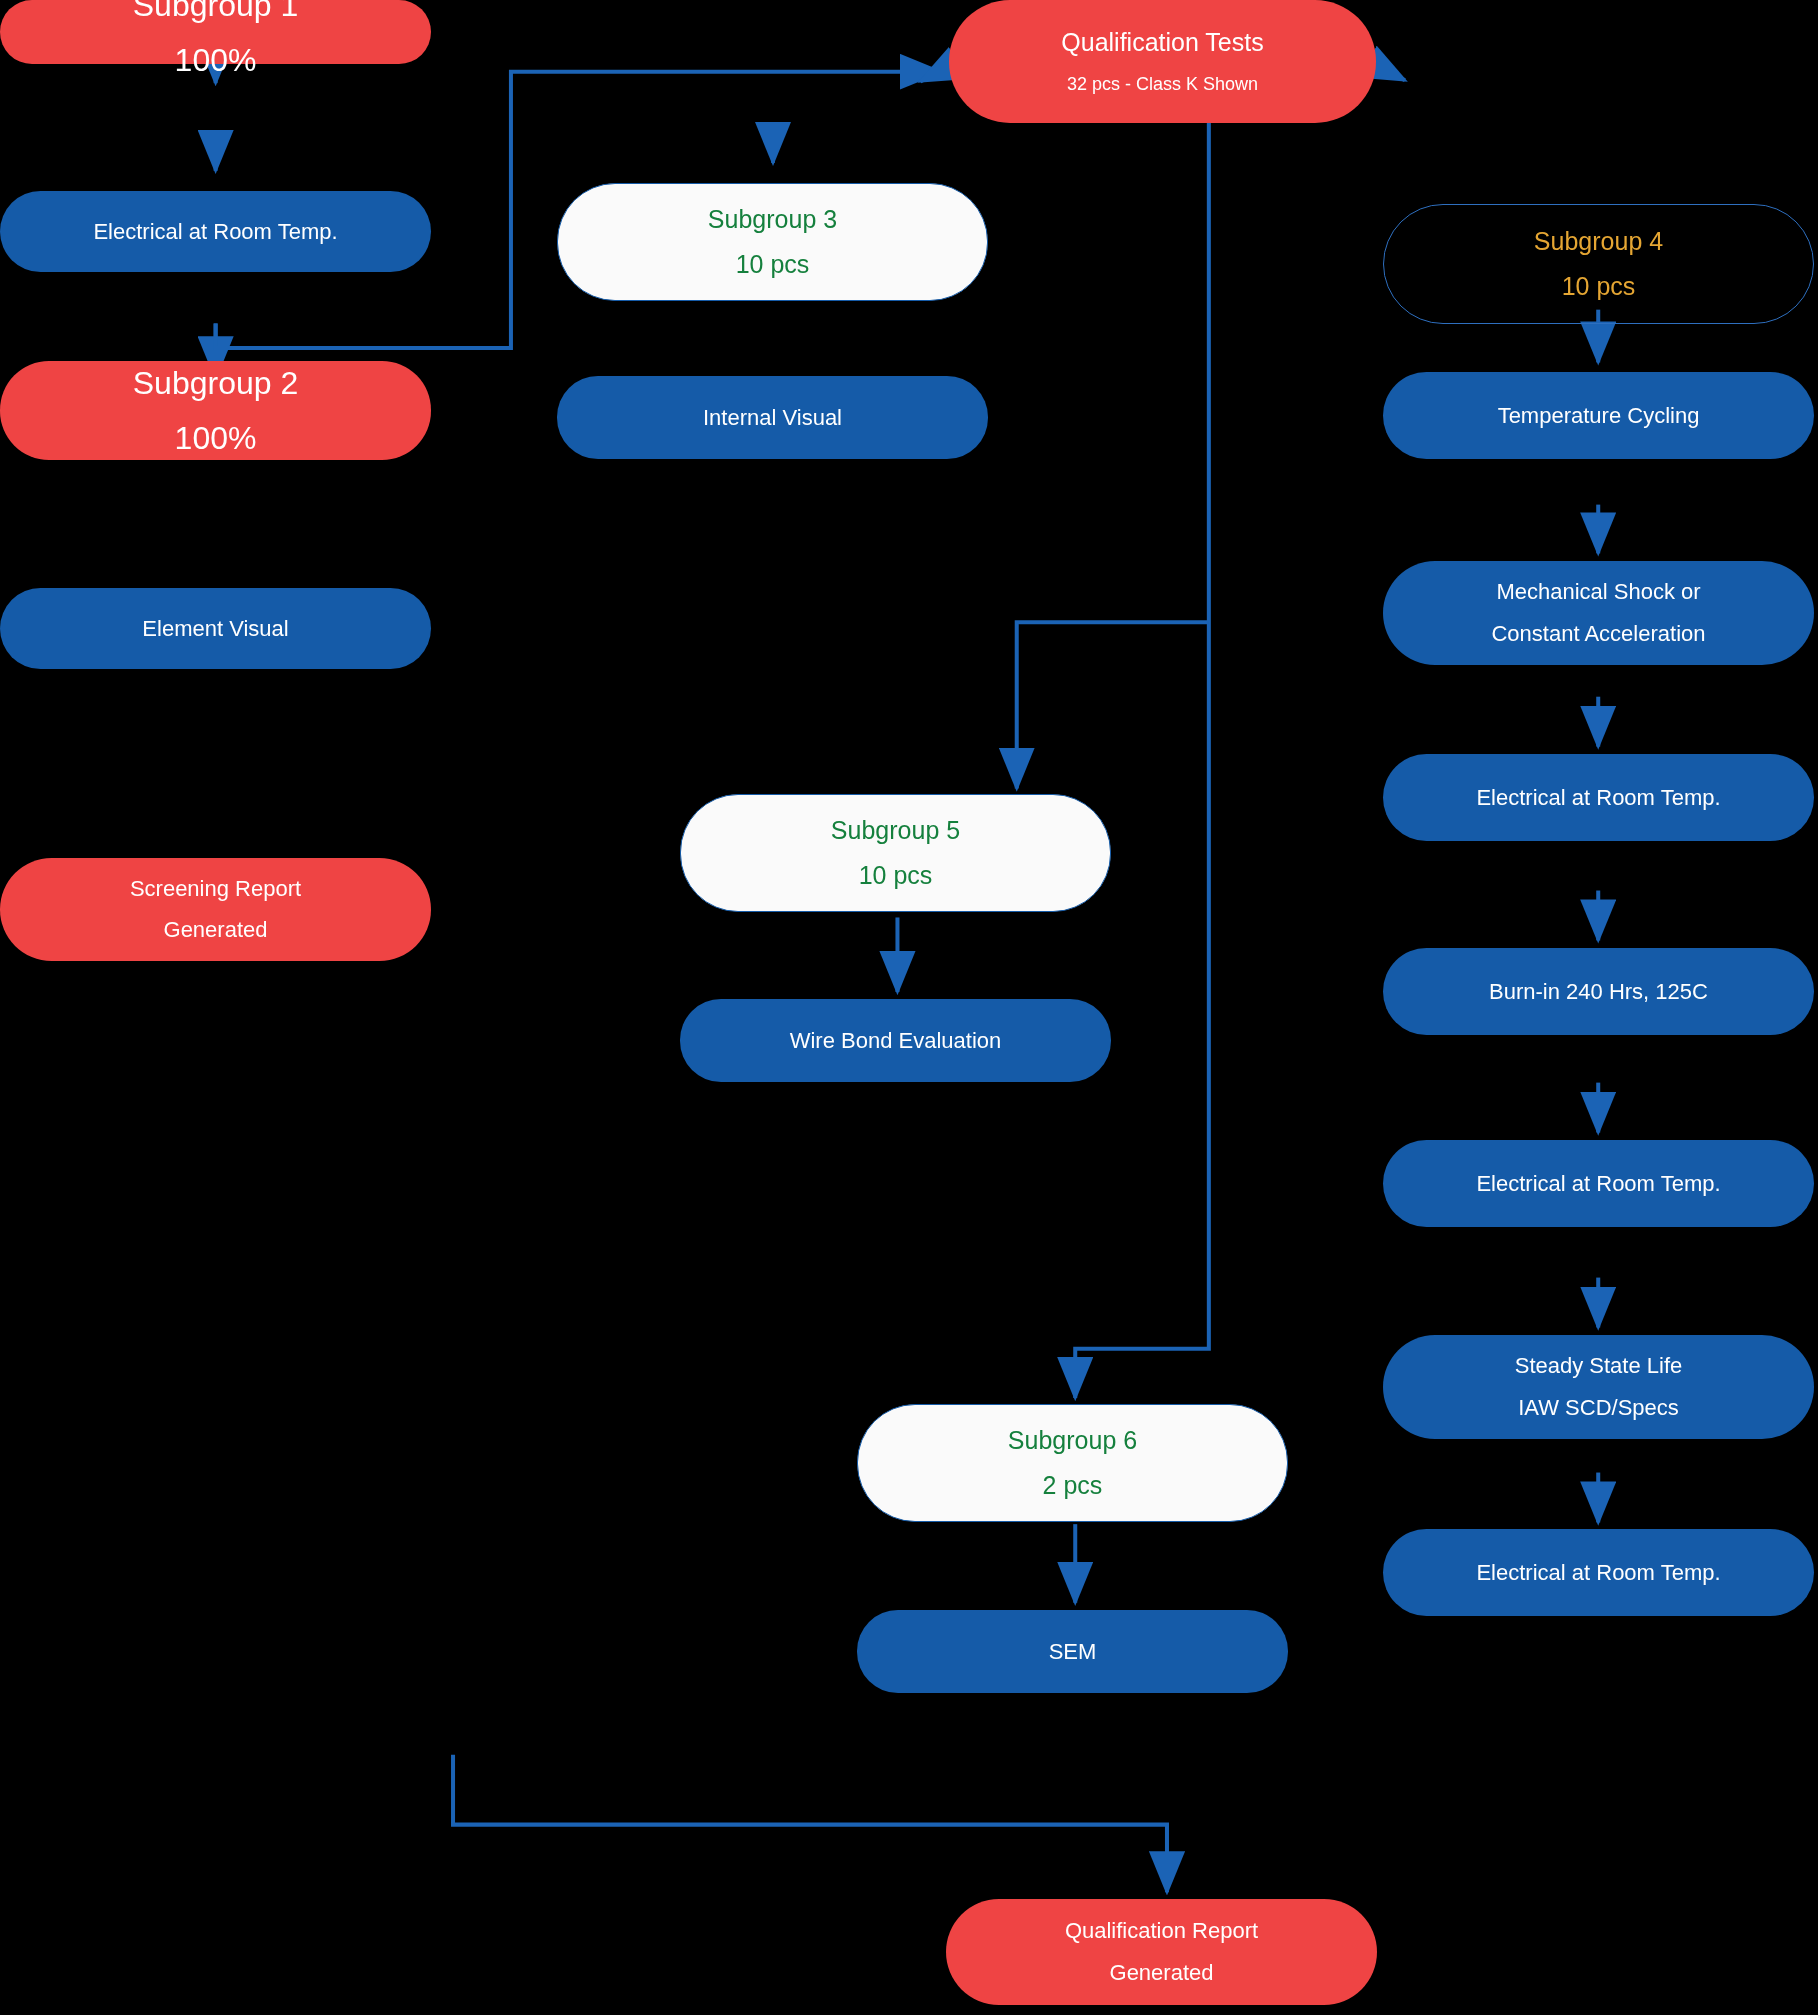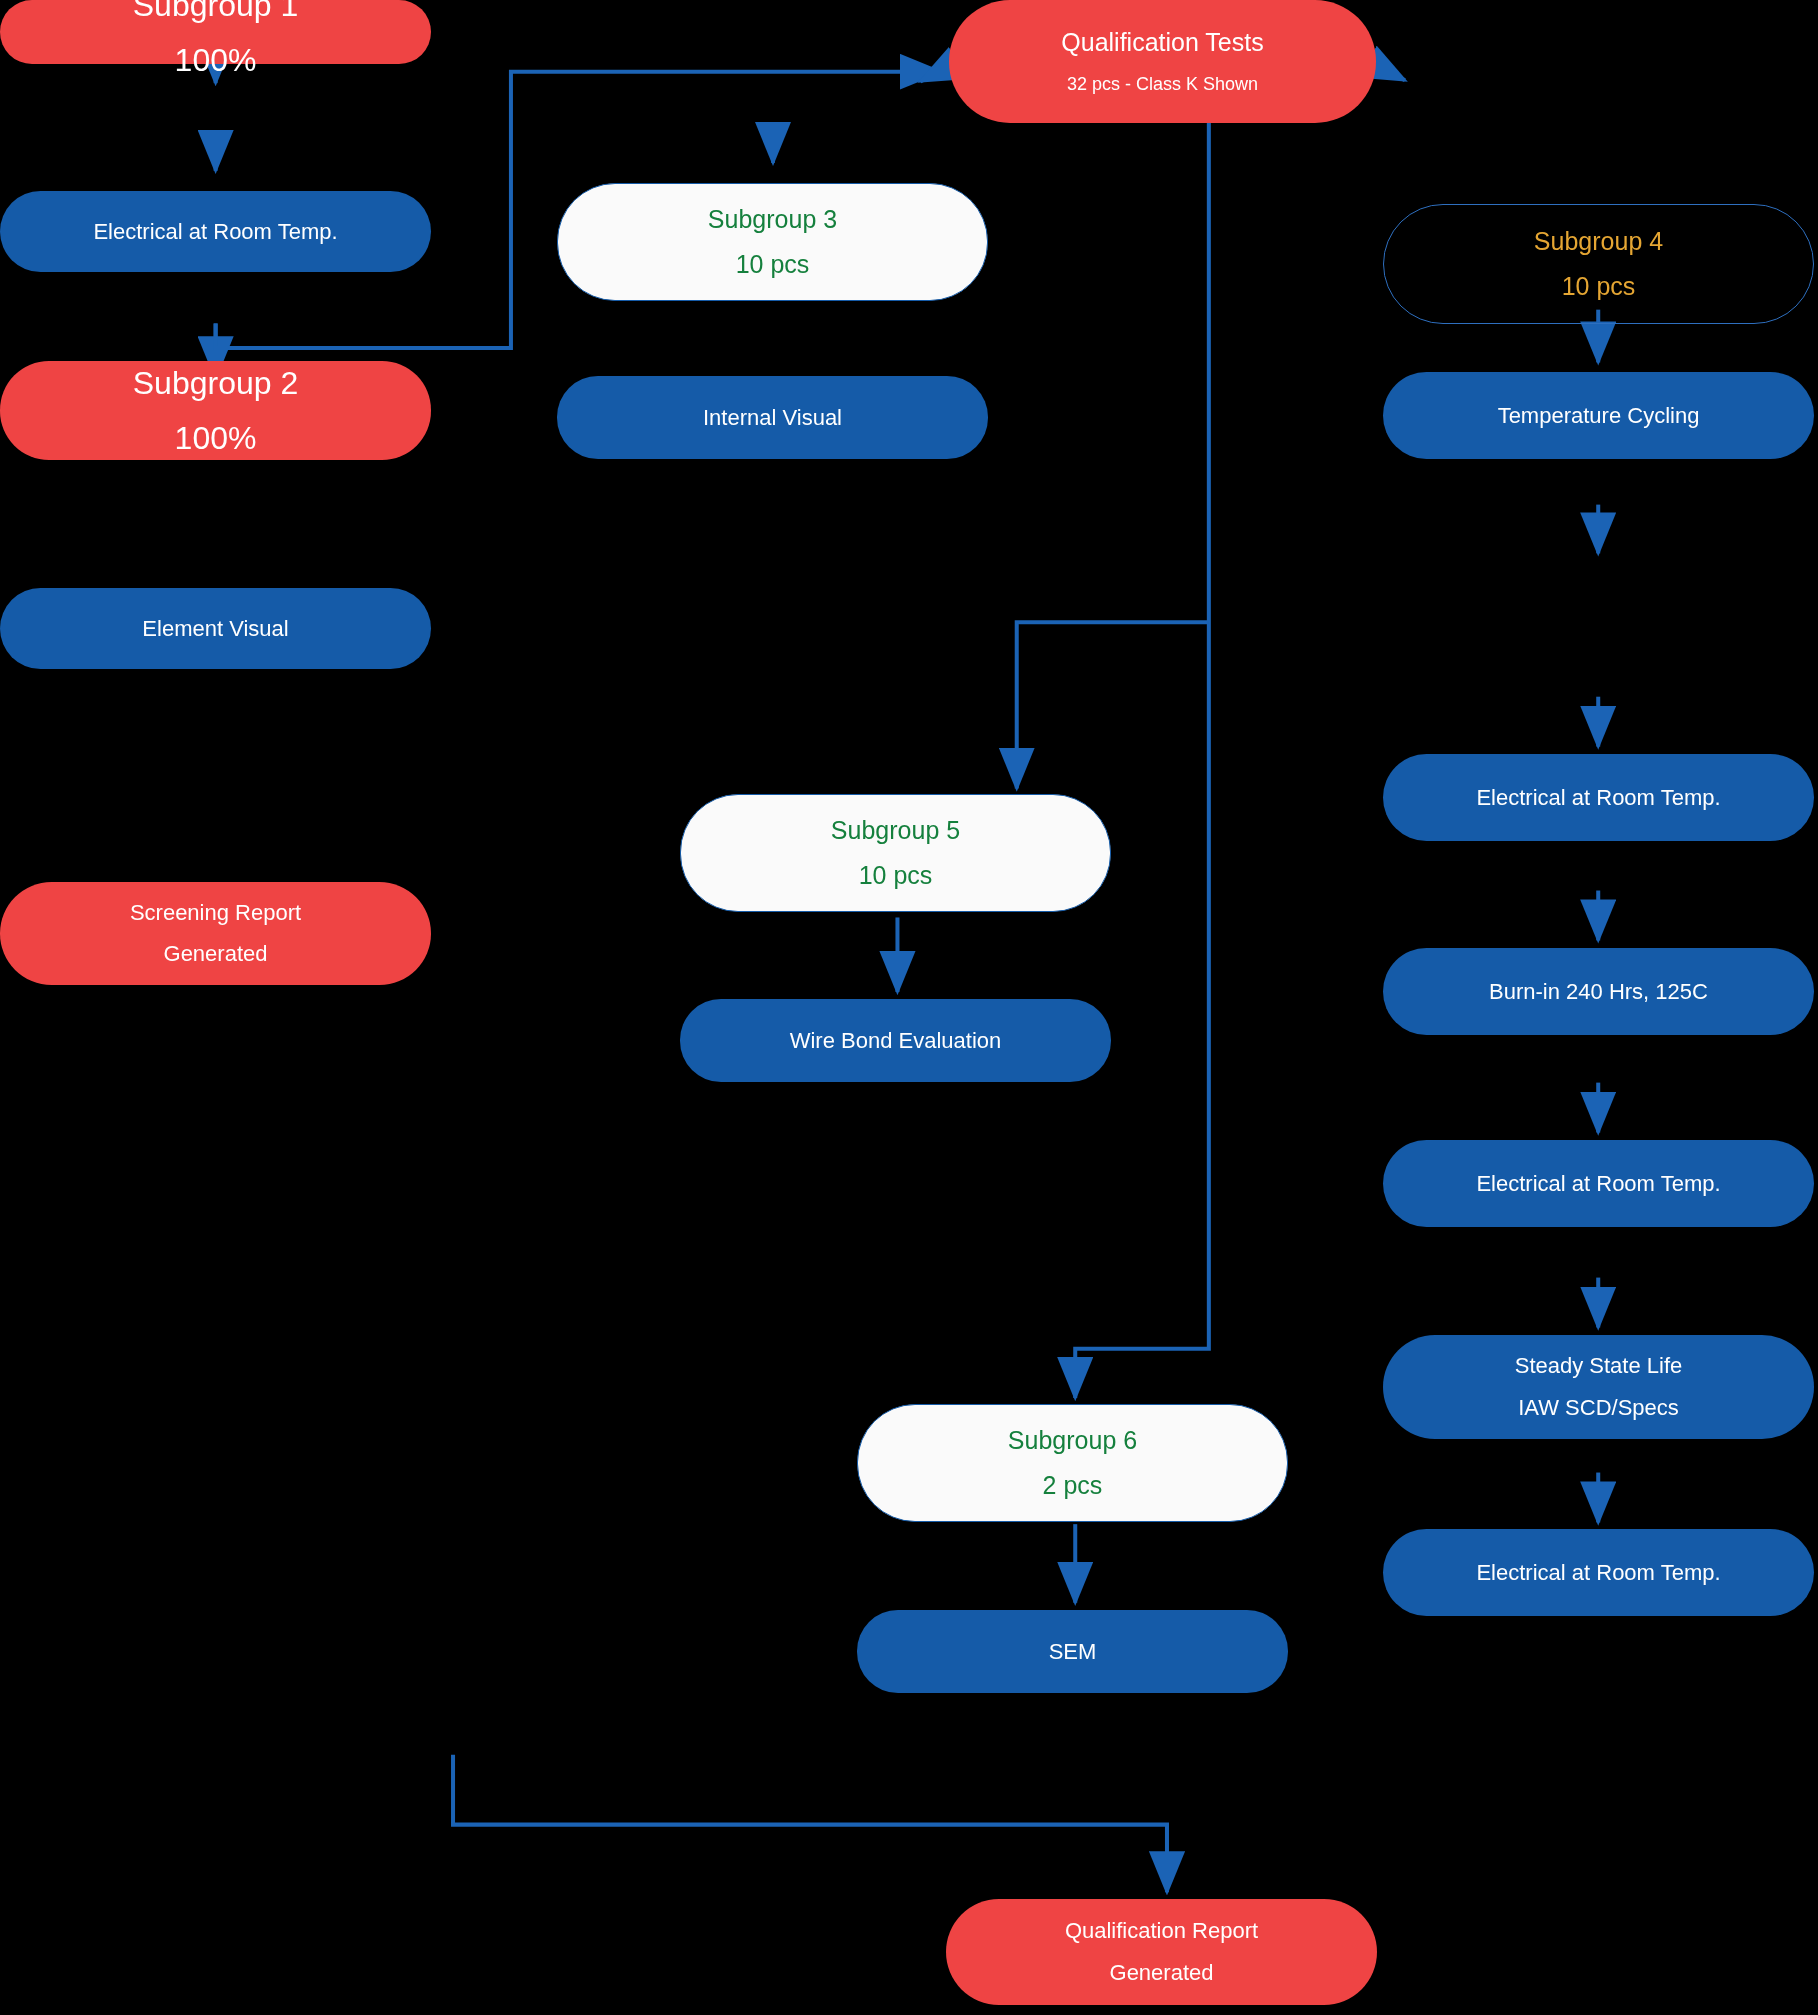--- a/index.html
+++ b/index.html
@@ -131,21 +131,21 @@
 
   <div class="node n-orange big gap-lg" style="left:0px; top:361px; width:431px; height:99px; border-radius:49px;">
     <span class="l1">Subgroup 2</span>
     <span class="l2">100%</span>
   </div>
 
   <div class="node n-blue small" style="left:0px; top:588px; width:431px; height:81px; border-radius:41px;">
     <span class="l1">Element Visual</span>
   </div>
 
-  <div class="node n-orange small gap-md" style="left:0px; top:858px; width:431px; height:103px; border-radius:52px;margin-top:24px;">
+  <div class="node n-orange small gap-md" style="left:0px; top:858px; width:431px; height:103px; border-radius:52px;">
     <span class="l1">Screening Report</span>
     <span class="l2">Generated</span>
   </div>
 
   <div class="node n-orange mid gap-md" style="left:949px; top:0px; width:427px; height:123px; border-radius:61px;">
     <span class="l1">Qualification Tests</span>
     <span class="l2" style="font-size:18px;">32 pcs - Class K Shown</span>
   </div>
 
   <div class="node n-white mid gap-md" style="left:557px; top:183px; width:431px; height:118px; border-radius:58px;">
@@ -177,20 +177,24 @@
 
   <div class="node n-outline mid gap-md" style="left:1383px; top:204px; width:431px; height:120px; border-radius:60px;">
     <span class="l1">Subgroup 4</span>
     <span class="l2">10 pcs</span>
   </div>
 
   <div class="node n-blue small" style="left:1383px; top:370px; width:431px; height:87px; border-radius:44px; top:372px;">
     <span class="l1">Temperature Cycling</span>
   </div>
 
+  <div class="node n-blue small gap-md" style="left:1383px; top:561px; width:431px; height:104px; border-radius:52px;">
+    <span class="l1">Mechanical Shock or</span>
+    <span class="l2">Constant Acceleration</span>
+  </div>
 
   <div class="node n-blue small" style="left:1383px; top:754px; width:431px; height:87px; border-radius:44px;">
     <span class="l1">Electrical at Room Temp.</span>
   </div>
 
   <div class="node n-blue small" style="left:1383px; top:948px; width:431px; height:87px; border-radius:44px;">
     <span class="l1">Burn-in 240 Hrs, 125C</span>
   </div>
 
   <div class="node n-blue small" style="left:1383px; top:1140px; width:431px; height:87px; border-radius:44px;">

